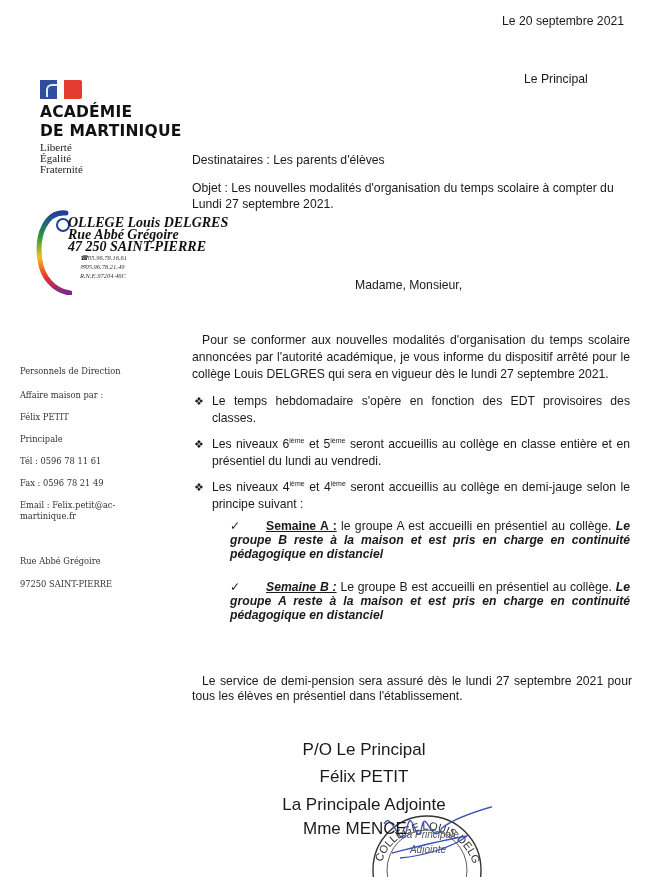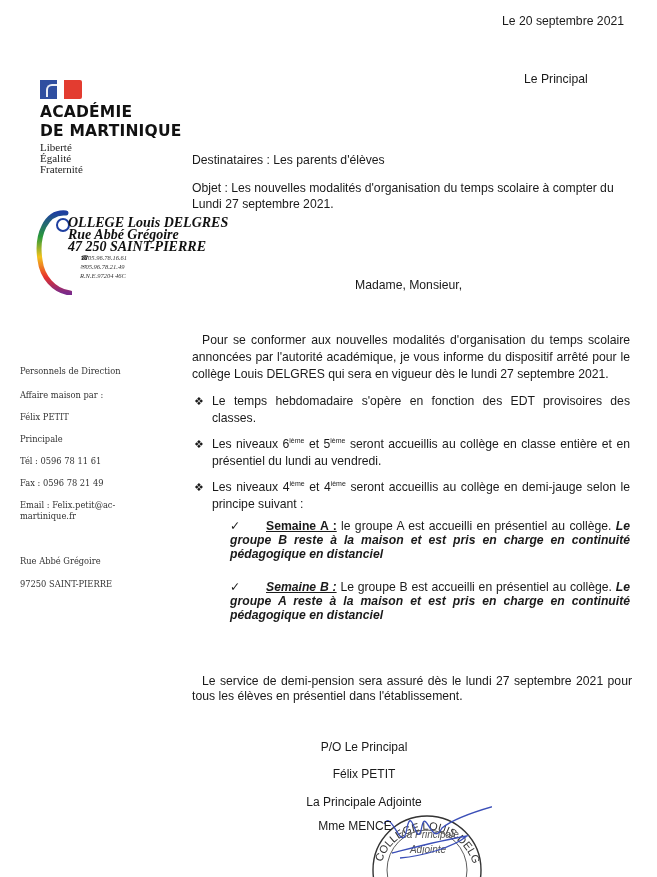--- a/index.html
+++ b/index.html
@@ -50,21 +50,21 @@
     .sub .check { display: inline-block; width: 36px; }
     .sub .week { font-weight: bold; text-decoration: underline; }
     .sub .week.italic { font-style: italic; }
     .sub .strong { font-weight: bold; font-style: italic; }
     .sA { top: 519px; }
     .sB { top: 580px; }
     .cantine { top: 674px; left: 192px; width: 440px; line-height: 15px; text-align: justify; text-indent: 10px; }
     sup { font-size: 7px; line-height: 0; }
 
     
-    .sig { left: 300px; width: 200px; text-align: center; font-size: 12px; }
+    .sig { left: 300px; width: 200px; text-align: center; font-size: 17px; }
     .sig1 { top: 740px; left: 264px; width: 200px; }
     .sig2 { top: 767px; left: 264px; width: 200px; }
     .sig3 { top: 795px; left: 264px; width: 200px; }
     .sig4 { top: 819px; left: 255px; width: 200px; }
     .stamp { top: 798px; left: 362px; width: 130px; height: 90px; }
   </style>
 </head>
 <body>
 
 <div class="abs date main">Le 20 septembre 2021</div>

